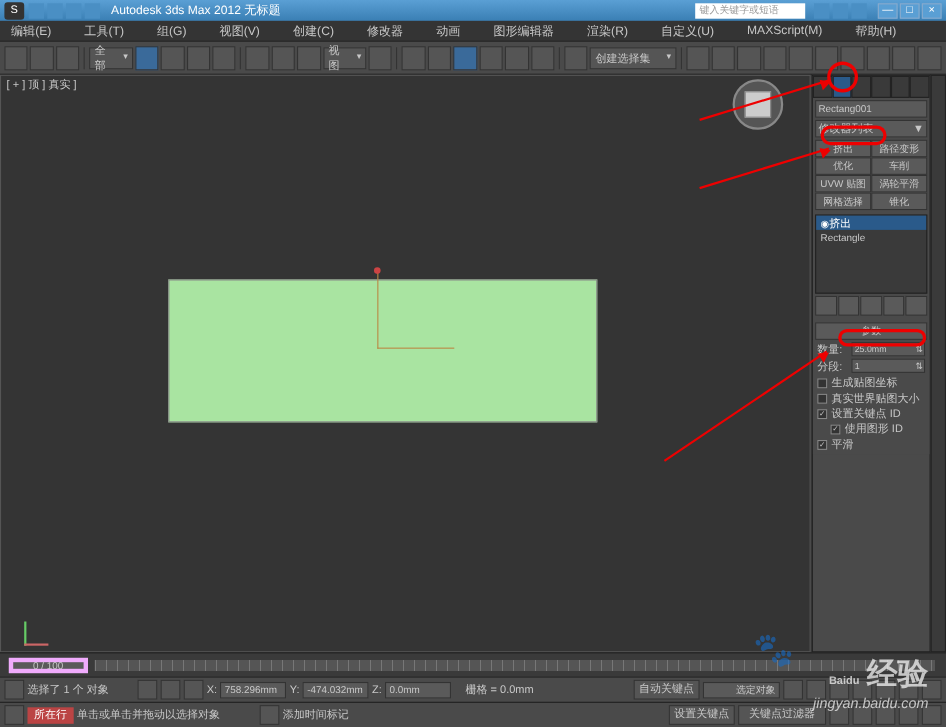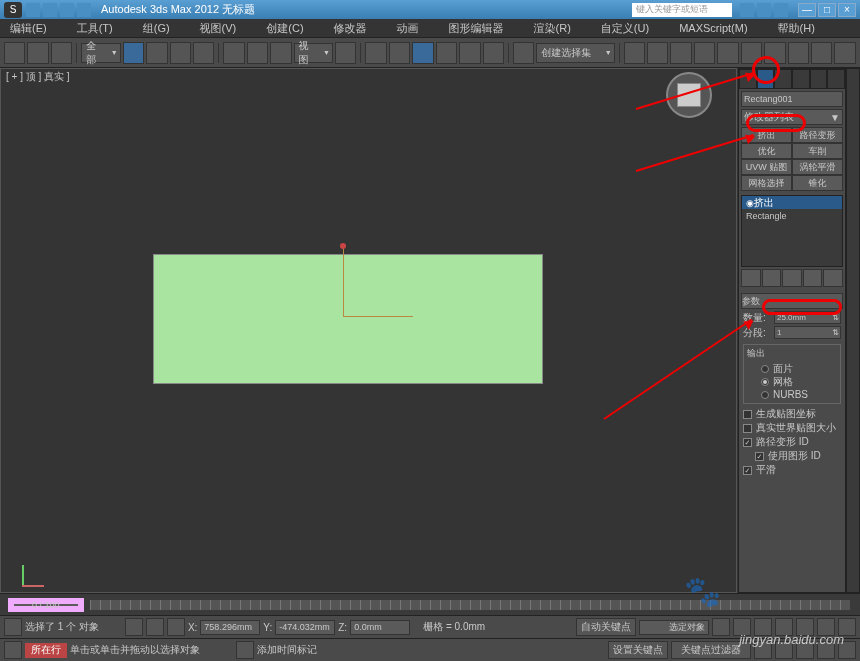--- a/index.html
+++ b/index.html
@@ -57,40 +57,40 @@
 .cptabs .act { background: #2a5a8a; }
 .objname { height: 16px; background: #5a5a5a; border: 1px solid #333; margin: 2px; padding: 0 2px; font-size: 9px; display: flex; align-items: center; }
 .modlist { height: 16px; background: #5a5a5a; border: 1px solid #333; margin: 0 2px; padding: 0 2px; font-size: 9px; display: flex; align-items: center; justify-content: space-between; }
 .modbtns { display: flex; flex-wrap: wrap; margin: 2px; }
 .modbtn { width: 50%; height: 16px; background: #5a5a5a; border: 1px solid #333; font-size: 9px; display: flex; align-items: center; justify-content: center; }
 .stack { height: 72px; background: #3a3a3a; border: 1px solid #222; margin: 2px; }
 .stack .it { height: 13px; padding: 0 4px; font-size: 9px; display: flex; align-items: center; }
 .stack .it.sel { background: #2a5a8a; color: #fff; }
 .stackctl { height: 18px; display: flex; gap: 1px; margin: 0 2px 4px; }
 .stackctl span { flex: 1; background: #5a5a5a; border: 1px solid #333; }
-.rollhead { height: 16px; background: #5a5a5a; border: 1px solid #333; font-size: 9px; line-height: 14px; margin: 2px 2px 0; }
+.rollhead { height: 16px; background: #5a5a5a; border: 1px solid #333; text-align: center; font-size: 9px; line-height: 14px; margin: 2px 2px 0; }
 .rollbody { background: #4a4a4a; padding: 2px 4px; }
 .prow { display: flex; height: 15px; gap: 3px; font-size: 9px; }
 .prow .lbl { flex: 0 0 28px; }
 .prow .spin { flex: 1; height: 13px; background: #5a5a5a; border: 1px solid #333; display: flex; align-items: center; padding: 0 2px; position: relative; font-size: 8px; }
 .prow .spin::after { content: '⇅'; position: absolute; right: 1px; font-size: 8px; }
 .grp { border: 1px solid #666; margin: 3px 0; padding: 2px 3px; }
 .grp .gtitle { font-size: 9px; margin-bottom: 2px; }
 .chk { display: flex; align-items: center; gap: 4px; height: 14px; font-size: 9px; }
 .chk .box { width: 9px; height: 9px; border: 1px solid #888; background: #333; text-align: center; line-height: 7px; font-size: 7px; }
 .rad { display: flex; align-items: center; gap: 4px; height: 13px; font-size: 9px; padding-left: 14px; }
 .rad .dot { width: 8px; height: 8px; border: 1px solid #888; border-radius: 50%; background: #333; }
 .rad .dot.on::after { content: ''; display: block; width: 4px; height: 4px; background: #ccc; border-radius: 50%; margin: 1px; }
 
 
 .scr { position: absolute; top: 68px; right: 0; width: 14px; bottom: 68px; background: #3a3a3a; border: 1px solid #222; }
 
 
 .timeline { position: absolute; bottom: 46px; left: 0; right: 0; height: 22px; background: #3a3a3a; border-top: 1px solid #222; display: flex; align-items: center; padding: 0 4px; }
-.timeline .slider { margin-left: 4px; height: 14px; background: #5a5a5a; border: 6px solid #f0abfc; padding: 0 18px; font-size: 9px; display: flex; align-items: center; }
+.timeline .slider { margin-left: 4px; height: 14px; background: #5a5a5a; border: 4px solid #f0abfc; padding: 0 18px; font-size: 9px; display: flex; align-items: center; }
 .timeline .track { flex: 1; height: 10px; background: #555; margin: 0 6px; position: relative; }
 .timeline .track::before { content: ''; position: absolute; inset: 0; background: repeating-linear-gradient(90deg, #777 0 1px, transparent 1px 10px); }
 
 
 .botrow { position: absolute; left: 0; right: 0; height: 23px; background: #4a4a4a; border-top: 1px solid #222; display: flex; align-items: center; padding: 0 4px; gap: 3px; font-size: 9px; }
 .botrow input { height: 15px; background: #5a5a5a; border: 1px solid #333; color: #c8c8c8; padding: 0 3px; font-size: 9px; width: 60px; }
 .botbtn { width: 18px; height: 18px; background: #555; border: 1px solid #333; }
 .lockbtn { padding: 0 6px; height: 15px; background: #b44; color: #fff; display: flex; align-items: center; }
 
 
@@ -232,46 +232,31 @@
   <div class="rollhead">参数</div>
   <div class="rollbody">
     <div class="prow">
       <span class="lbl">数量:</span>
       <span class="spin">25.0mm</span>
     </div>
     <div class="prow">
       <span class="lbl">分段:</span>
       <span class="spin">1</span>
     </div>
-    <div class="grp">
-      <div class="gtitle">输出</div>
-      <div class="rad">
-          <span class="dot"></span>
-          <span>面片</span>
-        </div>
-      <div class="rad">
-          <span class="dot on"></span>
-          <span>网格</span>
-        </div>
-      <div class="rad">
-          <span class="dot"></span>
-          <span>NURBS</span>
-        </div>
-    </div>
     <div class="chk">
         <span class="box"></span>
         <span>生成贴图坐标</span>
       </div>
     <div class="chk">
         <span class="box"></span>
         <span>真实世界贴图大小</span>
       </div>
     <div class="chk">
         <span class="box">✓</span>
-        <span>路径变形 ID</span>
+        <span>设置关键点 ID</span>
       </div>
     <div class="chk" style="padding-left:12px">
         <span class="box">✓</span>
         <span>使用图形 ID</span>
       </div>
     <div class="chk">
         <span class="box">✓</span>
         <span>平滑</span>
       </div>
   </div>
@@ -329,14 +314,15 @@
   <div class="botbtn" style="width:80px;text-align:center;line-height:16px"><span>关键点过滤器</span></div>
   <div class="botbtn"></div>
   <div class="botbtn"></div>
   <div class="botbtn"></div>
   <div class="botbtn"></div>
   <div class="botbtn"></div>
 </div>
 
 <div class="pawicon">🐾</div>
 <div class="watermark">
+  <div class="big"><span>Baidu</span> <span class="cn">经验</span></div>
   <div class="url">jingyan.baidu.com</div>
 </div>
 
 </body></html>

